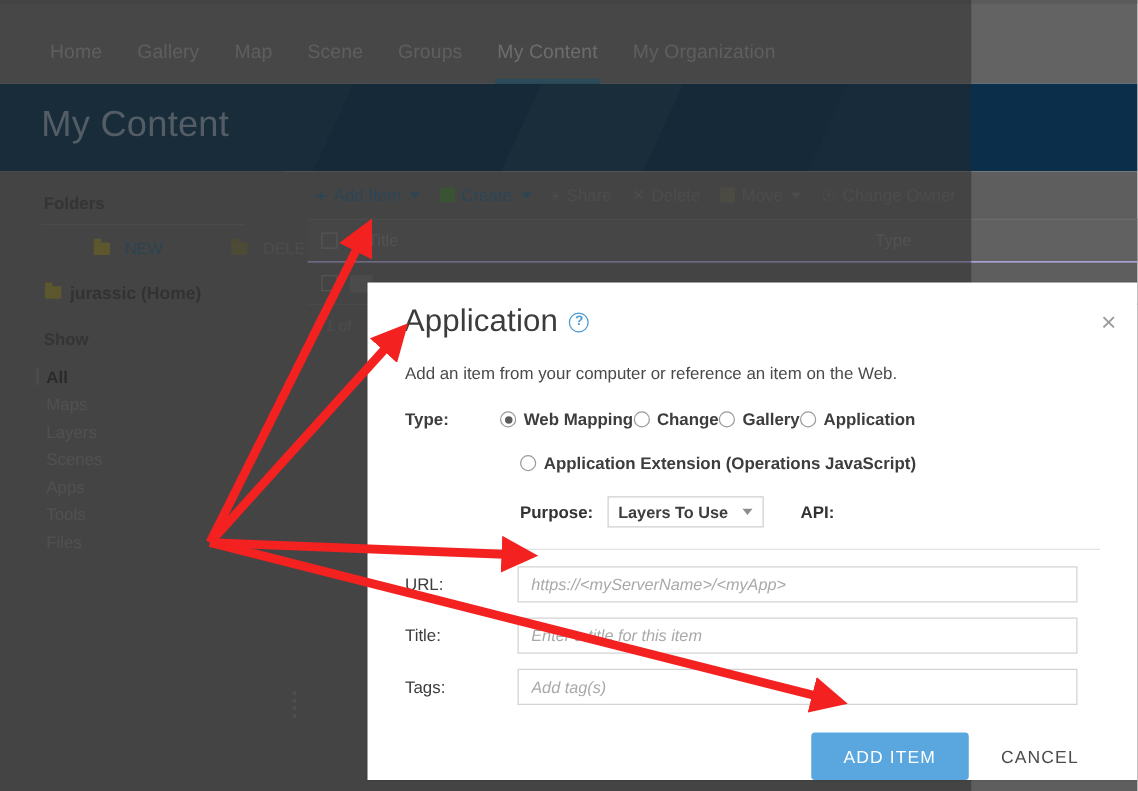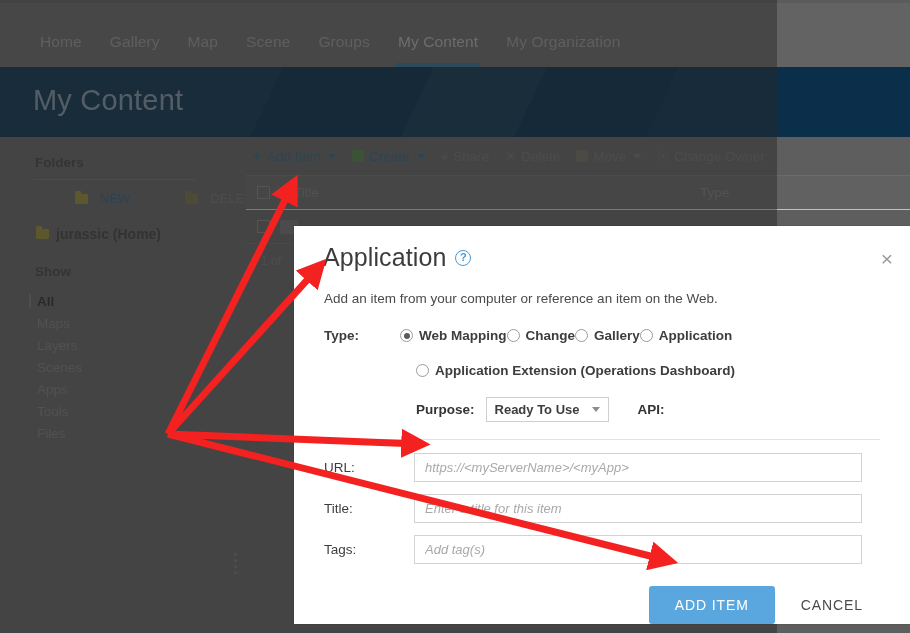--- a/index.html
+++ b/index.html
@@ -437,28 +437,28 @@
           <label class="radio">
             <span class="rdot"></span>
             <span>Application</span>
           </label>
         </div>
       </div>
 
       <div class="frow-ext">
         <label class="radio">
           <span class="rdot"></span>
-          <span>Application Extension (Operations Dashboard)</span>
+          <span>Application Extension (Operations JavaScript)</span>
         </label>
       </div>
 
       <div class="frow-sel">
         <span>Purpose:</span>
         <span class="sel">
-          <span>Ready To Use</span>
+          <span>Layers To Use</span>
           <span class="caret"></span>
         </span>
         <span style="margin-left:18px">API:</span>
       </div>
     </div>
 
     <div class="divider"></div>
 
     <div class="input-rows">
       <div class="irow">

